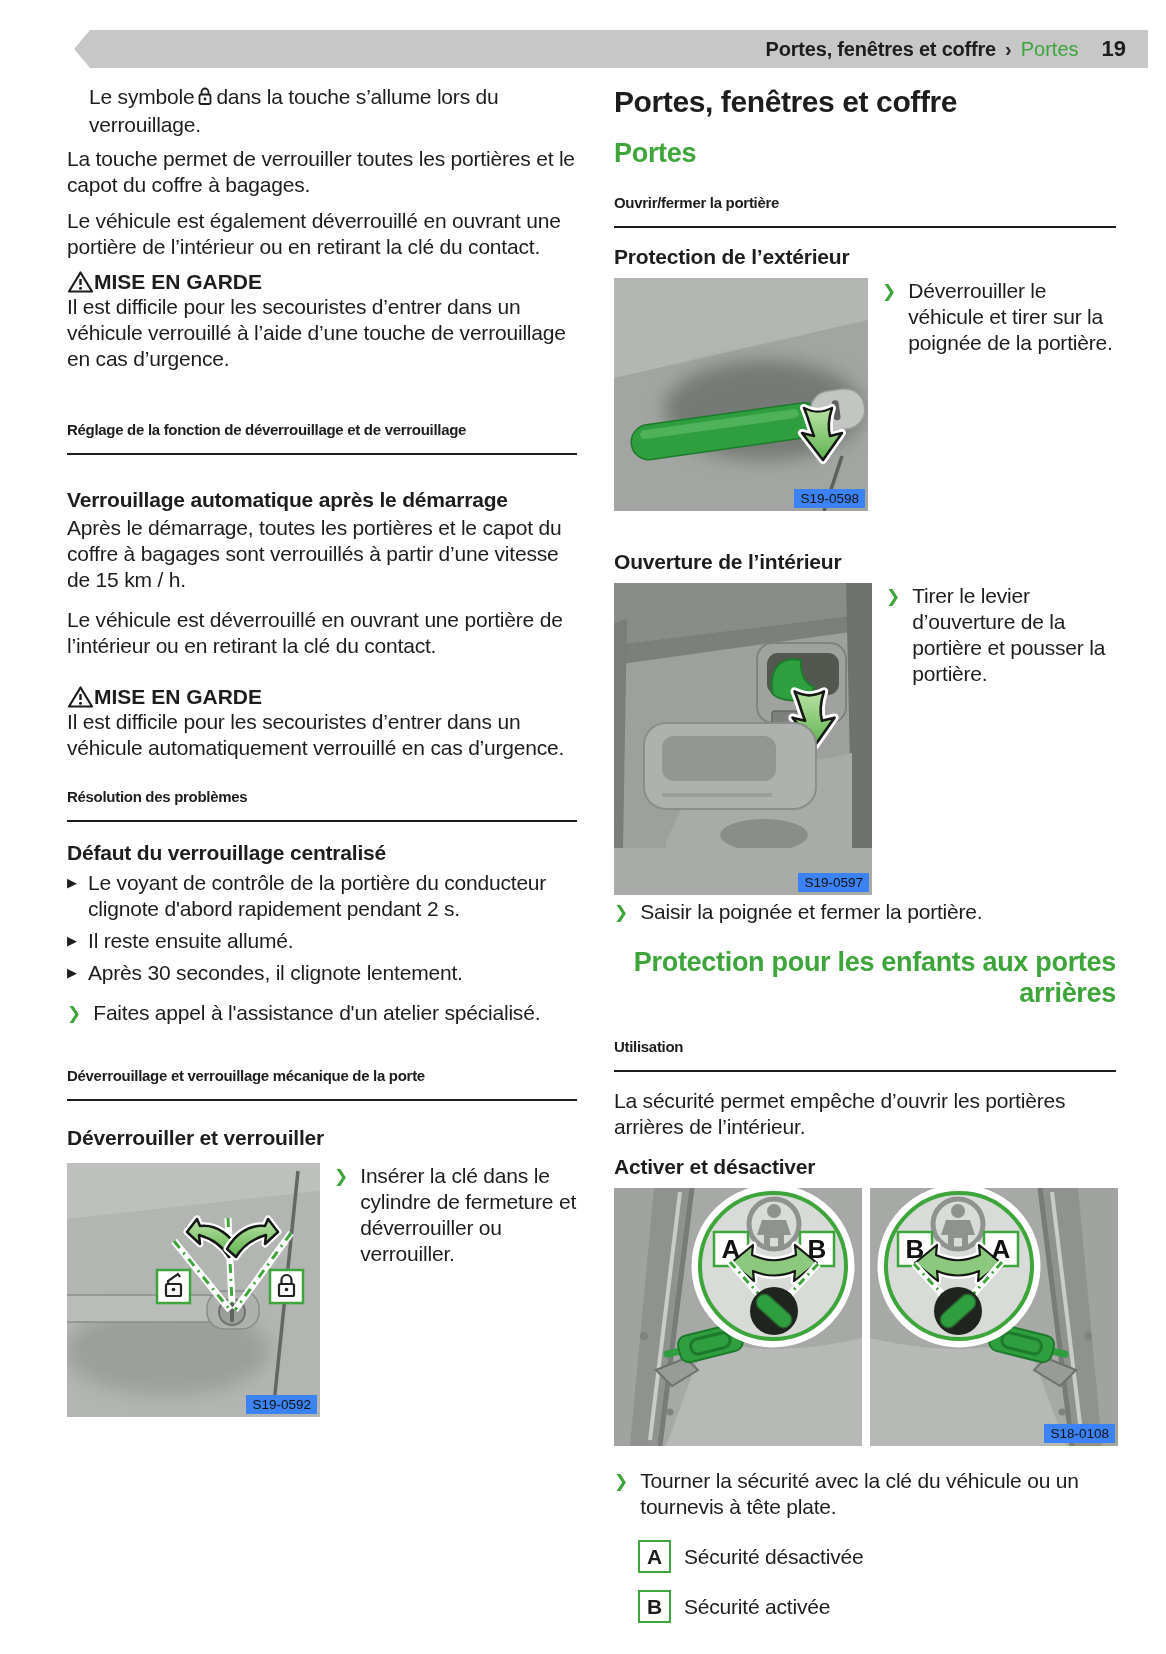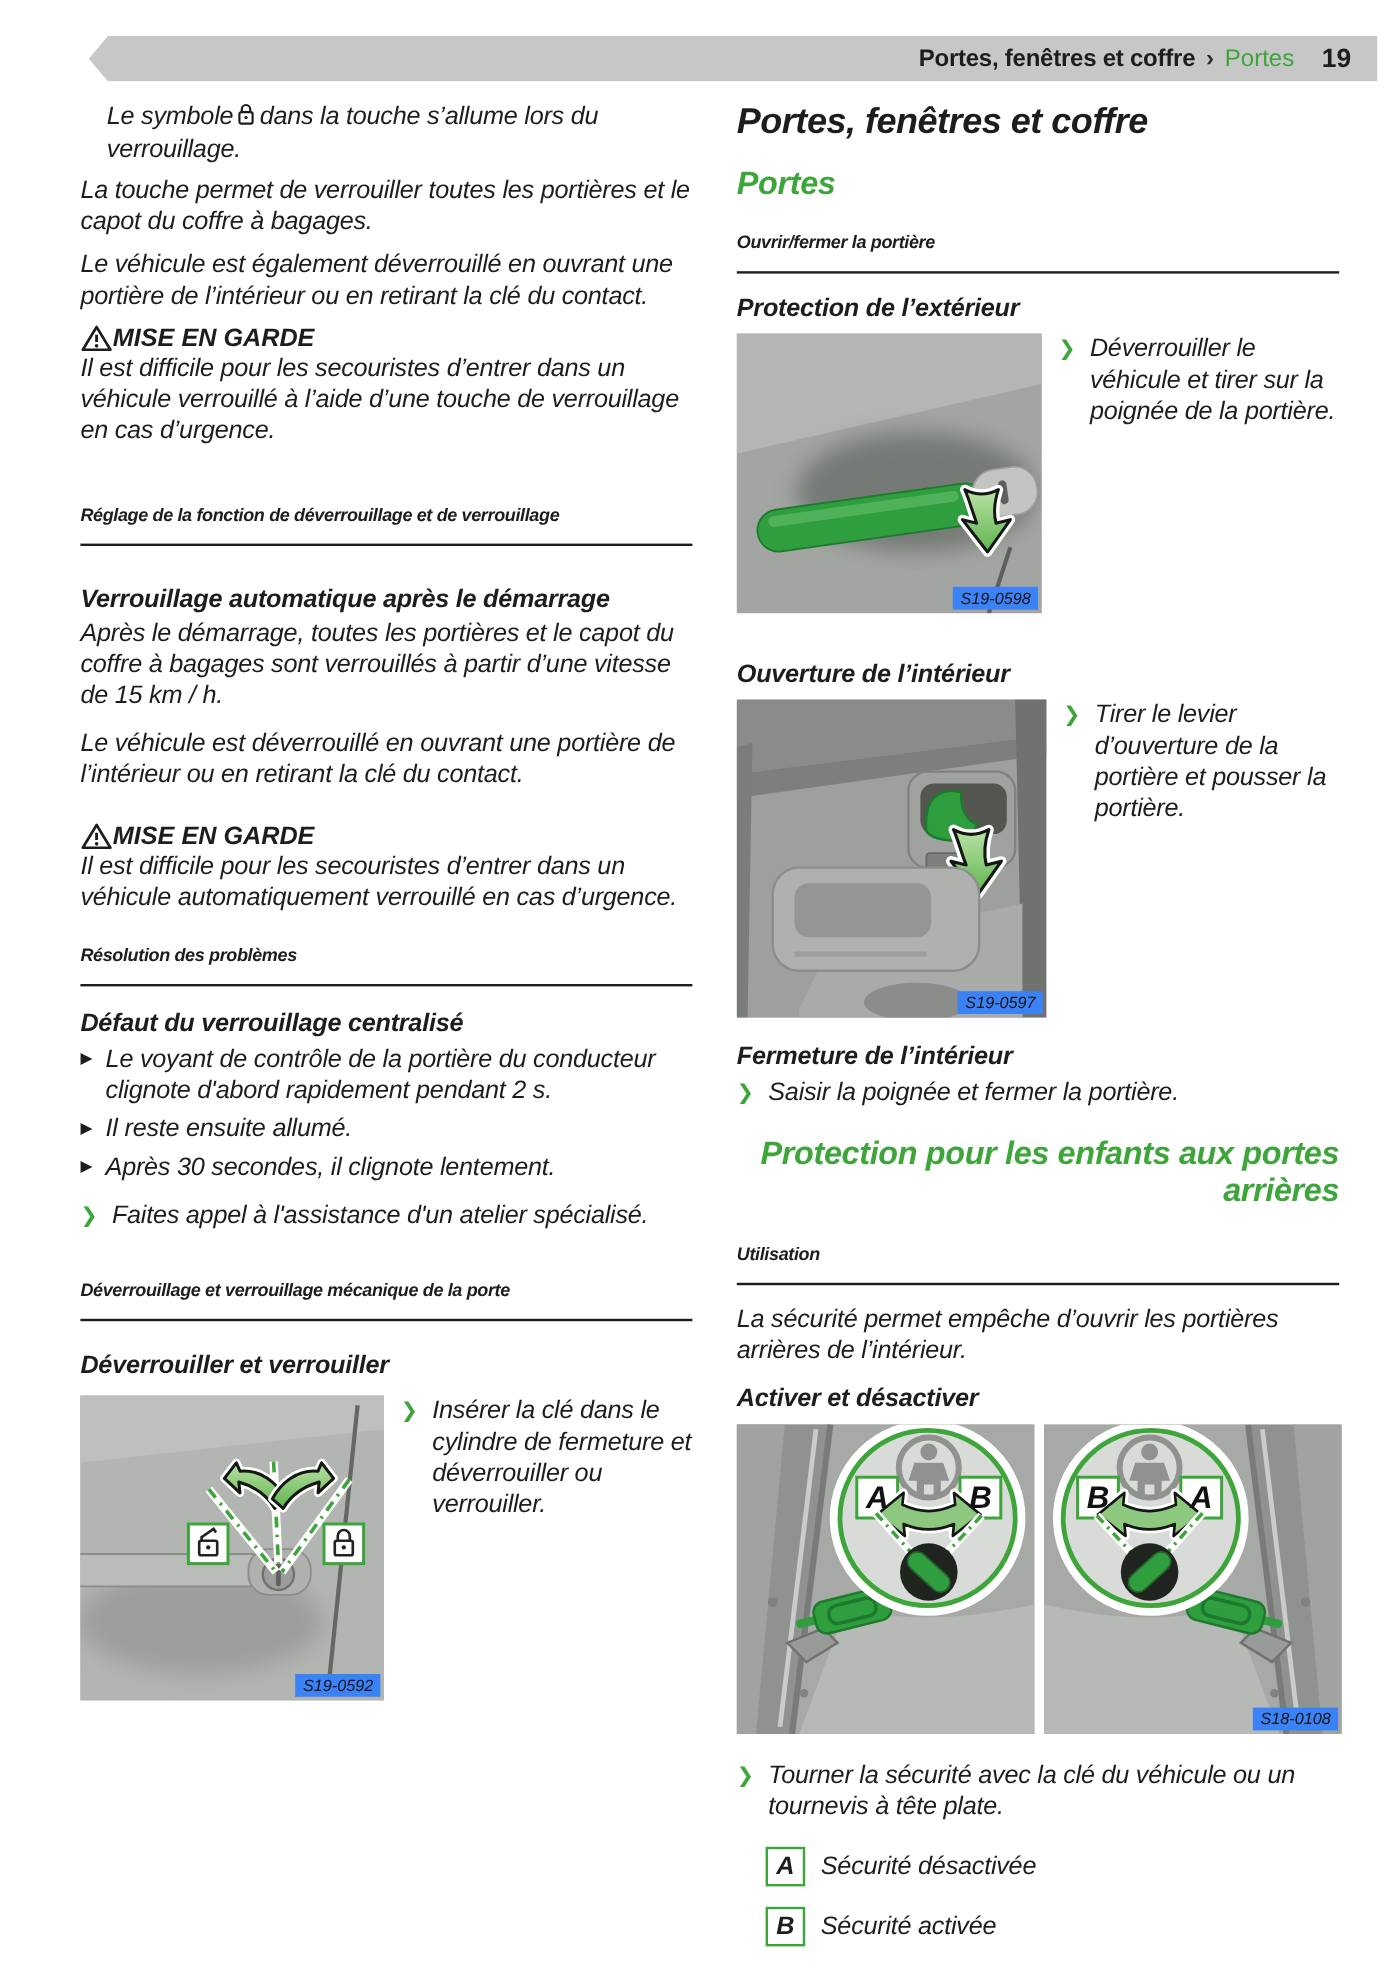--- a/index.html
+++ b/index.html
@@ -8,21 +8,21 @@
   
   .banner{position:absolute;top:30px;left:74px;width:1074px;height:38px;background:#c6c7c6;
           clip-path:polygon(0 50%,16px 0,100% 0,100% 100%,16px 100%);
           display:flex;align-items:center;justify-content:flex-end;box-sizing:border-box;
           padding-right:22px;gap:9px;font-size:20px;}
   .banner .crumb{font-weight:bold;letter-spacing:-0.2px;}
   .banner .sep{font-weight:bold;color:#2b2b2b;}
   .banner .sect{color:#3da53a;}
   .banner .pnum{font-weight:bold;font-size:22px;margin-left:14px;}
   
-  .col{position:absolute;top:84px;font-style:italic;}
+  .col{position:absolute;top:84px;}
   .col-left{left:67px;width:510px;}
   .col-right{left:614px;width:502px;}
   p,.txt{font-size:21px;line-height:26px;letter-spacing:-0.2px;margin:0;}
   .mb{margin-bottom:10px;}
   .indent{padding-left:22px;}
   
   .h1{font-size:30px;line-height:36px;font-weight:bold;letter-spacing:-0.4px;margin:0;}
   .h2g{font-size:27px;line-height:31px;font-weight:bold;color:#3da53a;letter-spacing:-0.3px;margin:0;}
   .h2r{font-size:15px;line-height:28px;font-weight:bold;letter-spacing:-0.3px;margin:0;
        border-bottom:2.5px solid #1d1d1b;padding-bottom:9px;}
@@ -247,21 +247,21 @@
         <span class="figlabel">S19-0598</span>
       </div>
       <div class="action" style="flex:1;">
         <span class="chev">❯</span>
         <span class="txt">Déverrouiller le véhicule et tirer sur la poignée de la portière.</span>
       </div>
     </div>
 
     <div class="h3" style="margin-top:38px;">Ouverture de l’intérieur</div>
     <div class="figrow" style="margin-top:8px;">
-      <div class="figure" style="width:258px;height:265px;">
+      <div class="figure" style="width:258px;height:312px;">
         <svg width="258" height="265" viewBox="0 0 258 265">
           <rect width="258" height="265" fill="#9da09d"></rect>
           <polygon points="0,0 258,0 258,30 0,62" fill="#898c89"></polygon>
           <polygon points="0,62 258,30 258,46 0,82" fill="#7c7f7c"></polygon>
           <polygon points="232,0 258,0 258,265 238,265" fill="#6f726f"></polygon>
           <path d="M52,258 L95,170 Q160,190 238,170 L238,265 L52,265 Z" fill="#a8aba8"></path>
           <rect x="143" y="60" width="89" height="80" rx="16" fill="#9fa29f" stroke="#808380" stroke-width="2"></rect>
           <rect x="153" y="70" width="72" height="42" rx="11" fill="#54574f"></rect>
           <path d="M158,110 q-3,-32 20,-34 l9,1 q-1,21 13,27 l-4,13 q-30,3 -38,-7 z" fill="#2f9e3f" stroke="#1d7a2c" stroke-width="2"></path>
           <rect x="158" y="128" width="34" height="17" rx="3" fill="#7d807d" stroke="#666966" stroke-width="1.5"></rect>
@@ -273,21 +273,20 @@
           <polygon points="0,40 13,36 9,265 0,265" fill="#7a7d7a"></polygon>
         </svg>
         <span class="figlabel">S19-0597</span>
       </div>
       <div class="action" style="flex:1;">
         <span class="chev">❯</span>
         <span class="txt">Tirer le levier d’ouverture de la portière et pousser la portière.</span>
       </div>
     </div>
 
-    <div class="h3" style="margin-top:20px;">Fermeture de l’intérieur</div>
     <div class="action" style="margin-top:4px;">
       <span class="chev">❯</span>
       <span class="txt">Saisir la poignée et fermer la portière.</span>
     </div>
 
     <div class="h2g" style="margin-top:22px;text-align:right;">Protection pour les enfants aux portes arrières</div>
     <div class="h2r" style="margin-top:24px;">Utilisation</div>
     <p style="margin-top:16px;">La sécurité permet empêche d’ouvrir les portières arrières de l’intérieur.</p>
     <div class="h3" style="margin-top:14px;">Activer et désactiver</div>
 

